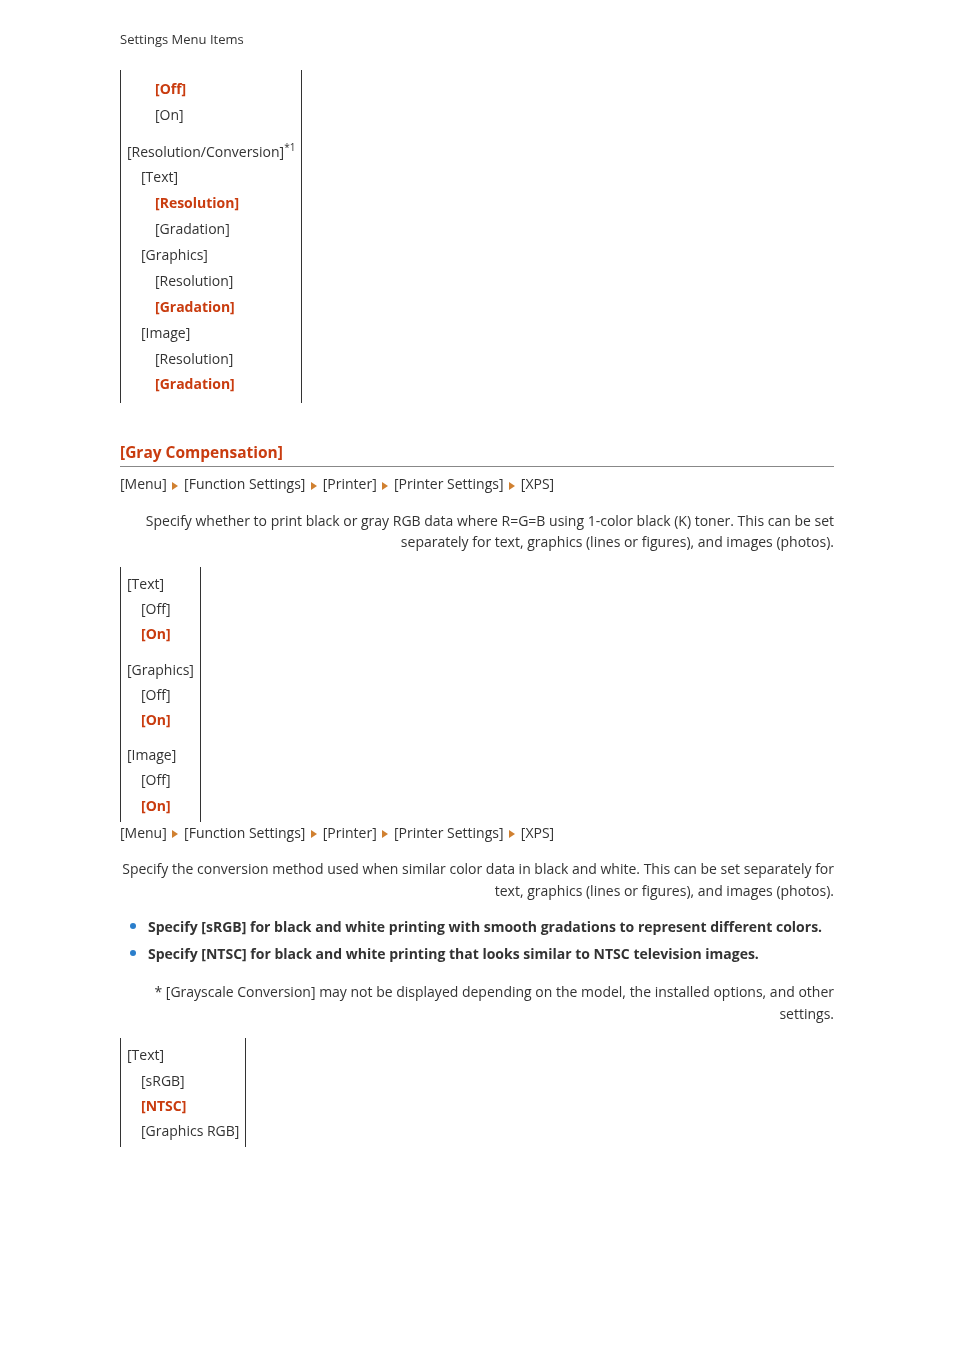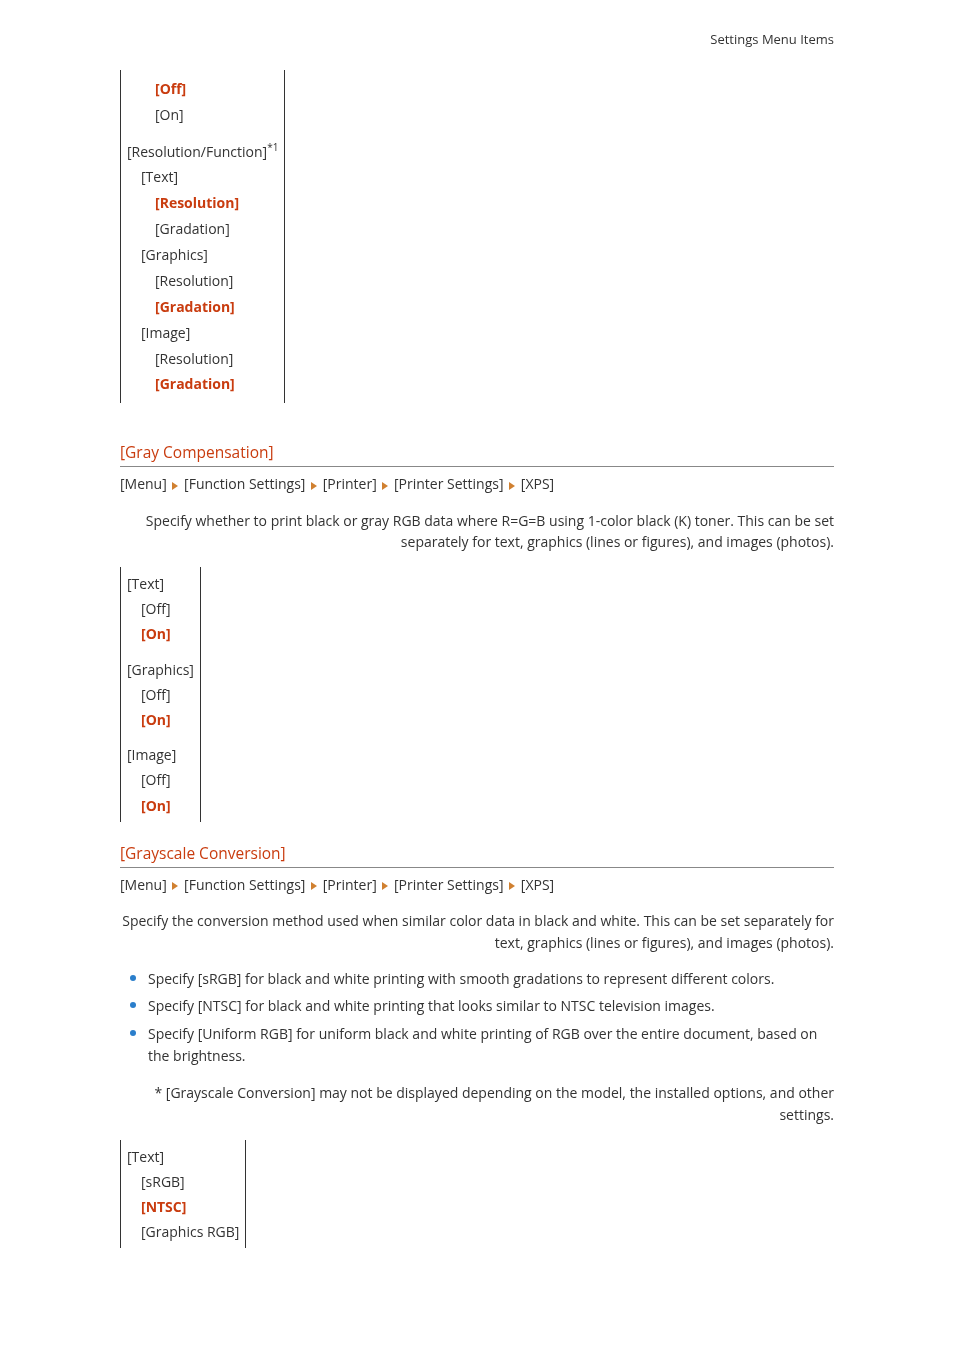--- a/index.html
+++ b/index.html
@@ -8,21 +8,21 @@
     color: #333;
     margin: 0;
     background: #fff;
   }
   .page {
     width: 954px;
     padding: 30px 120px 40px 120px;
     box-sizing: border-box;
   }
   .header-title {
-    text-align: right;
+    text-align: left;
     font-size: 13px;
     color: #333;
     margin-bottom: 22px;
   }
   .settings-box {
     display: inline-block;
     border-left: 1px solid #333;
     border-right: 1px solid #333;
     padding: 6px 6px 6px 6px;
     margin-bottom: 18px;
@@ -32,21 +32,21 @@
   .lvl1 { padding-left: 14px; }
   .lvl2 { padding-left: 28px; }
   .bold-red { color: #c93c0f; font-weight: 700; }
   sup { font-size: 10px; vertical-align: super; }
   .footnote {
     font-size: 12.5px;
     margin: 18px 0 24px 6px;
   }
   .section-heading {
     color: #c93c0f;
-    font-weight: 400;
+    font-weight: 700;
     font-size: 15.5px;
     border-bottom: 1px solid #888;
     padding-bottom: 3px;
     margin-bottom: 6px;
     margin-top: 20px;
   }
   .breadcrumb {
     margin-bottom: 14px;
     line-height: 1.6;
   }
@@ -63,20 +63,21 @@
   .bullets {
     list-style: none;
     padding: 0;
     margin: 0 0 16px 10px;
   }
   .bullets li {
     position: relative;
     padding-left: 18px;
     line-height: 1.55;
     margin-bottom: 6px;
+    font-weight: bold;
   }
   .bullets li::before {
     content: "";
     position: absolute;
     left: 0;
     top: 7px;
     width: 6px;
     height: 6px;
     border-radius: 50%;
     background: #2a7ecb;
@@ -97,21 +98,21 @@
 <div class="page">
 
   <div class="header-title">Settings Menu Items</div>
 
   
   <div class="settings-box">
     <div class="lvl2 bold-red">[Off]</div>
     <div class="lvl2">[On]</div>
     <div style="height:10px"></div>
     <div class="lvl0">
-      <span>[Resolution/Function]</span><sup>*1</sup>
+      <span>[Resolution/Conversion]</span><sup>*1</sup>
     </div>
     
     <div class="lvl1">[Text]</div>
     <div class="lvl2 bold-red">[Resolution]</div>
     <div class="lvl2">[Gradation]</div>
     
     <div class="lvl1">[Graphics]</div>
     <div class="lvl2">[Resolution]</div>
     <div class="lvl2 bold-red">[Gradation]</div>
     
@@ -160,21 +161,20 @@
       <div class="lvl1 bold-red">[On]</div>
     </div>
     <div class="group-block">
       <div class="lvl0">[Image]</div>
       <div class="lvl1">[Off]</div>
       <div class="lvl1 bold-red">[On]</div>
     </div>
   </div>
 
   
-  <div class="section-heading">[Grayscale Conversion]</div>
 
   <div class="breadcrumb">
     <span>[Menu]</span>
     <span class="bc-sep"><svg width="10" height="10">
           <polygon points="2,1 8,5 2,9" fill="#d08030"></polygon>
         </svg></span>
     <span>[Function Settings]</span>
     <span class="bc-sep"><svg width="10" height="10">
           <polygon points="2,1 8,5 2,9" fill="#d08030"></polygon>
         </svg></span>
@@ -187,21 +187,20 @@
           <polygon points="2,1 8,5 2,9" fill="#d08030"></polygon>
         </svg></span>
     <span>[XPS]</span>
   </div>
 
   <div class="body-text">Specify the conversion method used when similar color data in black and white. This can be set separately for text, graphics (lines or figures), and images (photos).</div>
 
   <ul class="bullets">
     <li>Specify [sRGB] for black and white printing with smooth gradations to represent different colors.</li>
     <li>Specify [NTSC] for black and white printing that looks similar to NTSC television images.</li>
-    <li>Specify [Uniform RGB] for uniform black and white printing of RGB over the entire document, based on the brightness.</li>
   </ul>
 
   <div class="body-text">* [Grayscale Conversion] may not be displayed depending on the model, the installed options, and other settings.</div>
 
   <div class="grouped-box" style="border-bottom:none;">
     <div class="lvl0">[Text]</div>
     <div class="lvl1">[sRGB]</div>
     <div class="lvl1 bold-red">[NTSC]</div>
     <div class="lvl1">[Graphics RGB]</div>
   </div>

